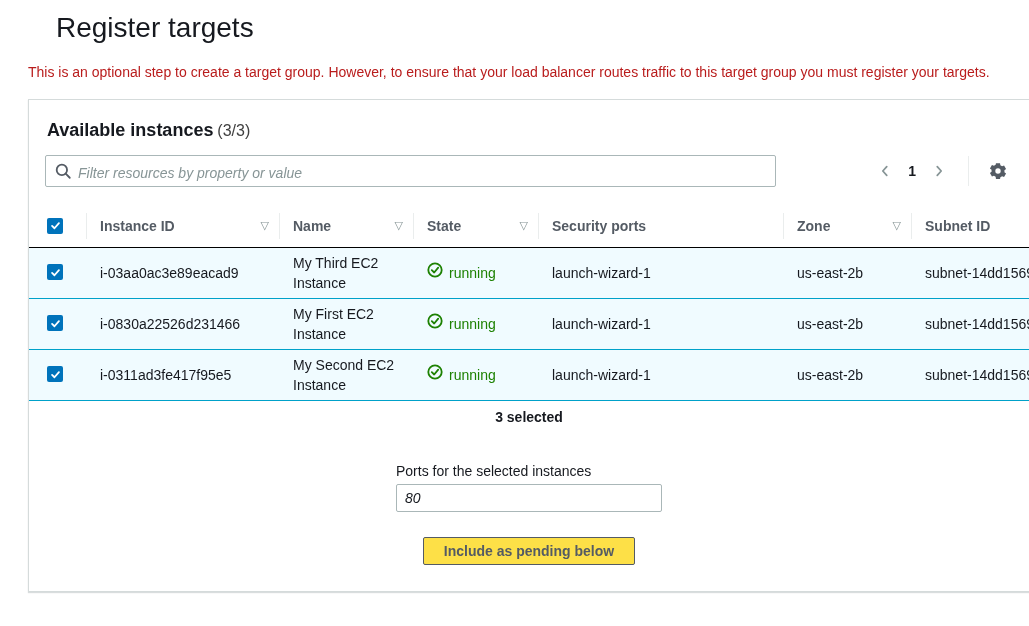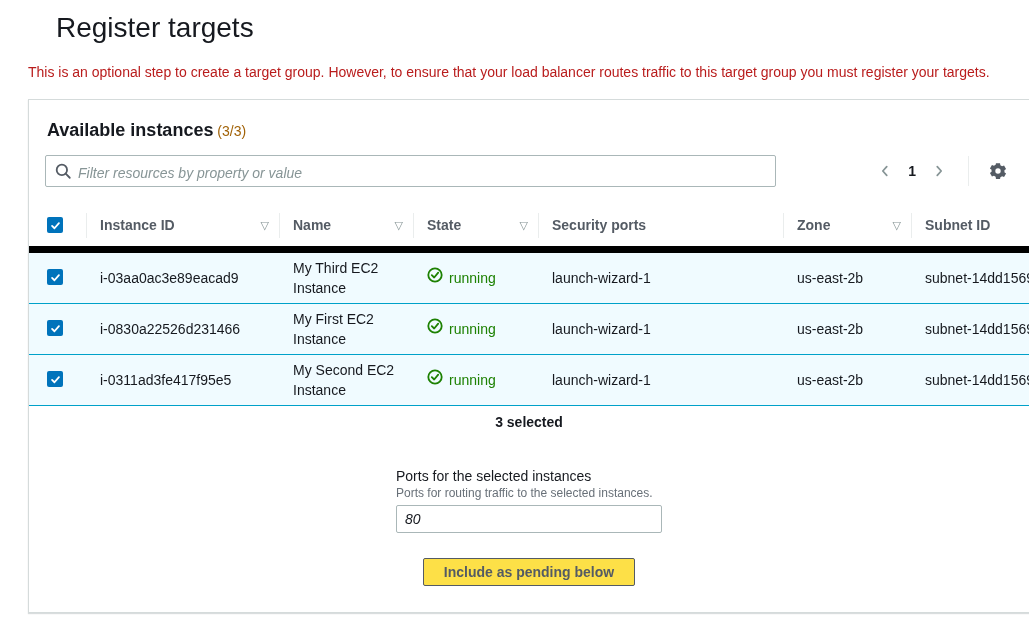--- a/index.html
+++ b/index.html
@@ -13,21 +13,21 @@
   .card {
     margin-top: 19px;
     width: 1001px;
     border: 1px solid #d5dbdb;
     border-right: none;
     background: #fff;
     box-shadow: 0 1px 1px 0 rgba(0,28,36,.15);
   }
   .card-header { padding: 20px 18px 12px 18px; }
   .card-title { font-size: 18px; font-weight: 700; color: #16191f; }
-  .card-count { font-size: 14px; font-weight: 400; color: #a16207; }
+  .card-count { font-size: 16px; font-weight: 400; color: #404040; }
 
   .toolbar { display: flex; align-items: center; padding: 2px 18px 18px 16px; }
   .filter-box {
     position: relative; width: 731px; height: 32px;
   }
   .filter-box input {
     width: 100%; height: 100%;
     border: 1px solid #aab7b8; border-radius: 2px;
     padding: 4px 8px 0 32px;
     font-family: "Liberation Sans", sans-serif;
@@ -48,21 +48,21 @@
   col.c-id { width: 193px; }
   col.c-name { width: 134px; }
   col.c-state { width: 125px; }
   col.c-sg { width: 245px; }
   col.c-zone { width: 128px; }
   col.c-subnet { width: 238px; }
 
   thead th {
     font-size: 14px; font-weight: 700; color: #545b64; text-align: left;
     padding: 12px 10px 12px 14px; height: 42px;
-    border-bottom: 7px solid #000000; position: relative;
+    border-bottom: 1px solid #000000; position: relative;
     background: #fff;
   }
   thead th.th-check { padding-left: 18px; }
   thead th:not(:first-child)::before {
     content: ""; position: absolute; left: 0; top: 8px; bottom: 8px;
     width: 1px; background: #eaeded;
   }
   .th-inner { display: flex; align-items: center; justify-content: space-between; }
   .sort-icon { color: #879596; font-size: 11px; margin-left: 6px; }
 
@@ -288,21 +288,20 @@
           <td>us-east-2b</td>
           <td>subnet-14dd1569</td>
         </tr>
       </tbody>
     </table>
 
     <div class="selection-bar">3 selected</div>
 
     <div class="ports-form">
       <div class="ports-label">Ports for the selected instances</div>
-      <div class="ports-desc">Ports for routing traffic to the selected instances.</div>
       <input class="ports-input" type="text" value="80" style="">
     </div>
 
     <div class="include-btn-row">
       <button class="include-btn">Include as pending below</button>
     </div>
   </div>
 
 </div>
 

